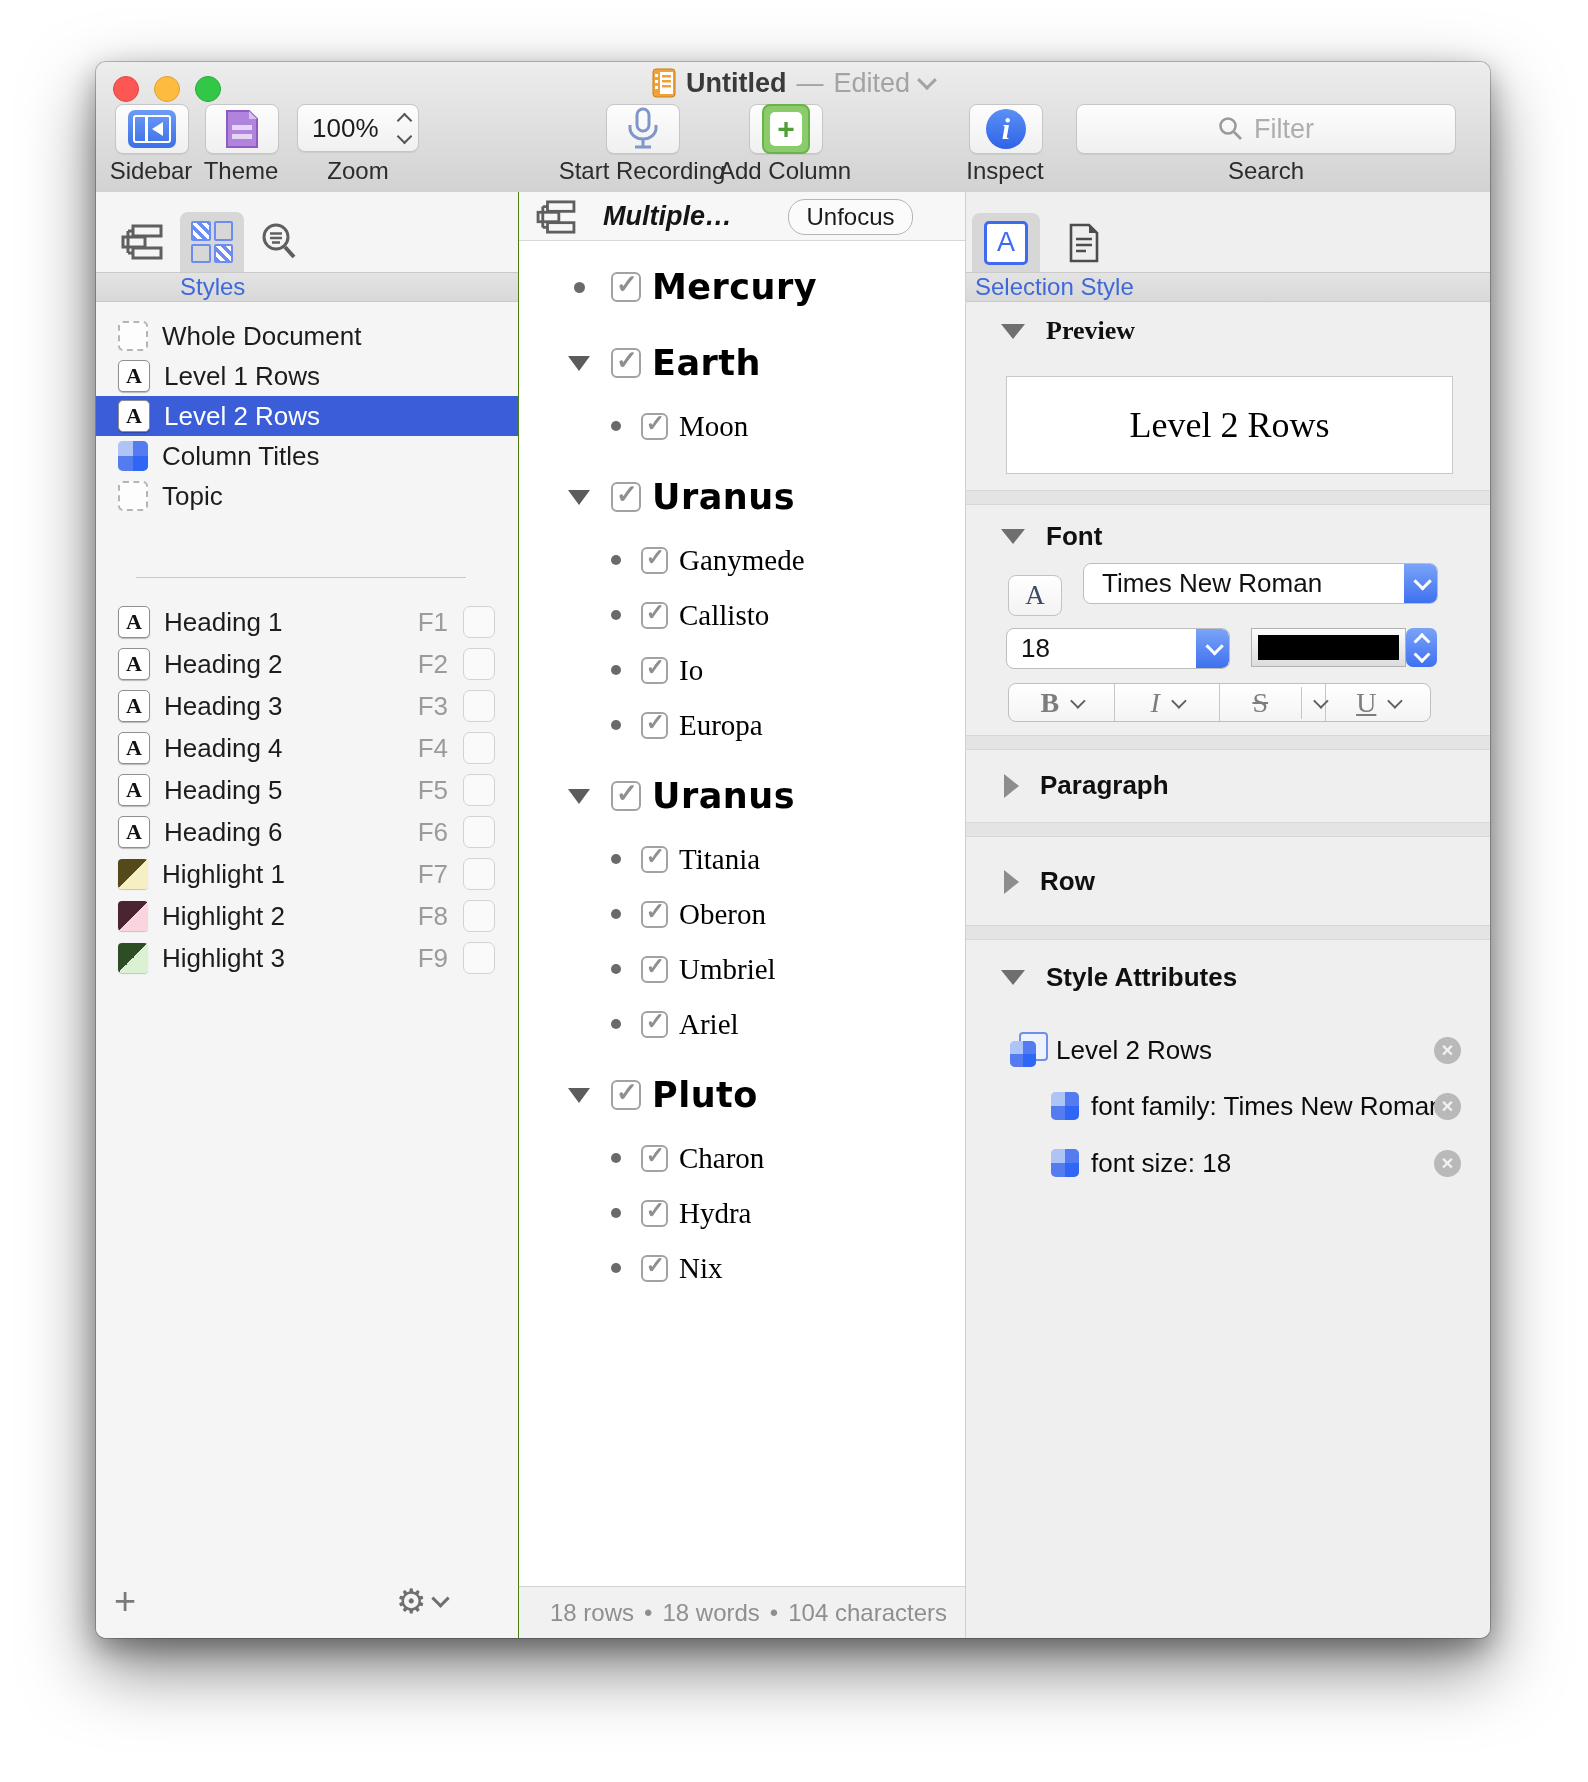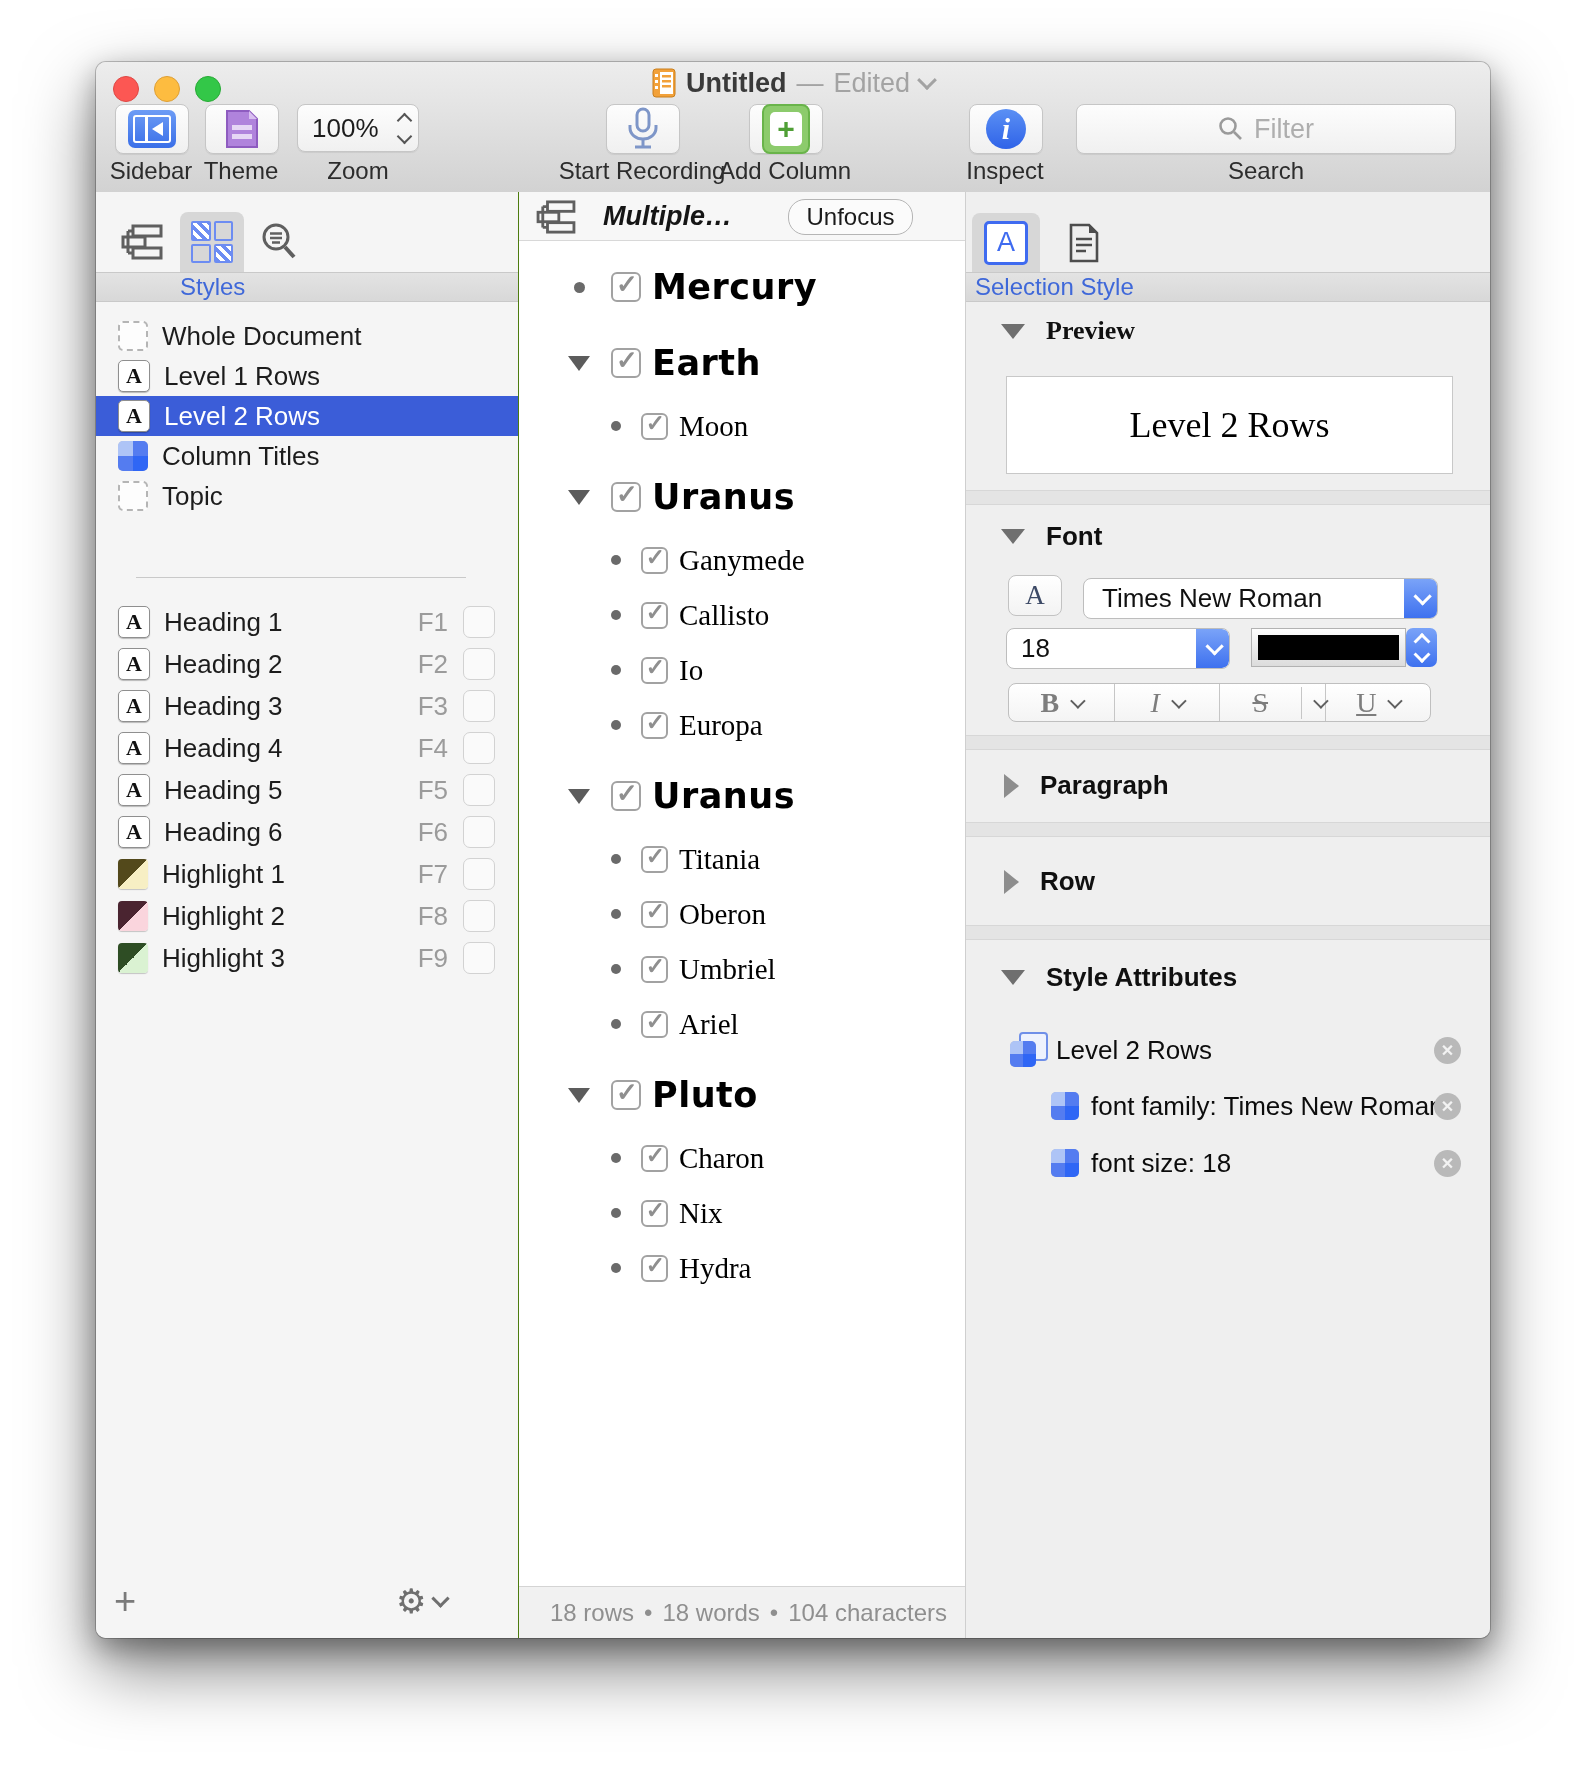--- a/index.html
+++ b/index.html
@@ -130,21 +130,21 @@
   .isec-head{position:absolute;display:flex;align-items:center;gap:21px;font-size:26px;font-weight:700;color:#101010;}
   .tri-sec{width:0;height:0;border-left:12px solid transparent;border-right:12px solid transparent;border-top:15px solid #6f6f6f;}
   .tri-col{width:0;height:0;border-top:12px solid transparent;border-bottom:12px solid transparent;border-left:15px solid #8d8d8d;}
   .divband{position:absolute;left:0;right:0;height:13px;background:#e4e4e4;border-top:1px solid #d7d7d7;border-bottom:1px solid #d7d7d7;}
   .preview-box{position:absolute;left:40px;width:445px;top:184px;height:96px;background:#fff;border:1px solid #c8c8c8;
                display:flex;align-items:center;justify-content:center;
                font-family:"Liberation Serif",serif;font-size:36px;color:#000;}
   .font-a-btn{position:absolute;left:42px;top:72px;width:52px;height:39px;border-radius:8px;border:1px solid #c2c2c2;
               background:linear-gradient(#fff,#f3f3f3);display:flex;align-items:center;justify-content:center;
               font-family:"Liberation Serif",serif;font-size:27px;color:#3d4a66;}
-  .font-dd{position:absolute;left:117px;top:75px;width:353px;height:39px;border-radius:8px;overflow:hidden;
+  .font-dd{position:absolute;left:117px;top:60px;width:353px;height:39px;border-radius:8px;overflow:hidden;
            border:1px solid #bdbdbd;background:#fff;display:flex;align-items:center;}
   .font-dd .txt{flex:1;padding-left:18px;font-size:26px;color:#111;}
   .bluechev{width:33px;height:100%;background:linear-gradient(#7aa3f8,#3e71ef);display:flex;align-items:center;justify-content:center;flex:0 0 auto;}
   .wv{width:10px;height:10px;border-right:3px solid #fff;border-bottom:3px solid #fff;transform:rotate(45deg) translateY(-3px);}
   .size-combo{position:absolute;left:40px;top:125px;width:222px;height:39px;border-radius:8px;overflow:hidden;
               border:1px solid #bdbdbd;background:#fff;display:flex;align-items:center;}
   .size-combo .txt{flex:1;padding-left:14px;font-size:26px;color:#111;}
   .colorwell{position:absolute;left:285px;top:125px;width:155px;height:39px;border:1px solid #b2b2b2;
              background:linear-gradient(#fdfdfd,#dcdcdc);box-sizing:border-box;padding:6px;}
   .colorwell .bar{width:100%;height:100%;background:#000;}
@@ -498,28 +498,28 @@
             <span class="dot2"></span>
           </span>
         <span class="cb"></span>
         <span class="otext t2">Charon</span>
       </div>
       <div class="orow l2">
         <span class="mk">
             <span class="dot2"></span>
           </span>
         <span class="cb"></span>
+        <span class="otext t2">Hydra</span>
+      </div>
+      <div class="orow l2">
+        <span class="mk">
+            <span class="dot2"></span>
+          </span>
+        <span class="cb"></span>
         <span class="otext t2">Nix</span>
-      </div>
-      <div class="orow l2">
-        <span class="mk">
-            <span class="dot2"></span>
-          </span>
-        <span class="cb"></span>
-        <span class="otext t2">Hydra</span>
       </div>
     </div>
 
     <div class="statusbar">
       <span>18 rows</span>
       <span>•</span>
       <span>18 words</span>
       <span>•</span>
       <span>104 characters</span>
     </div>

